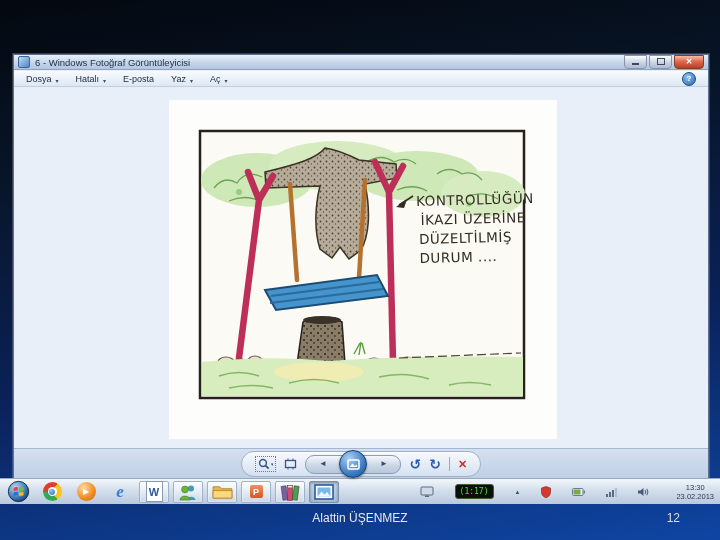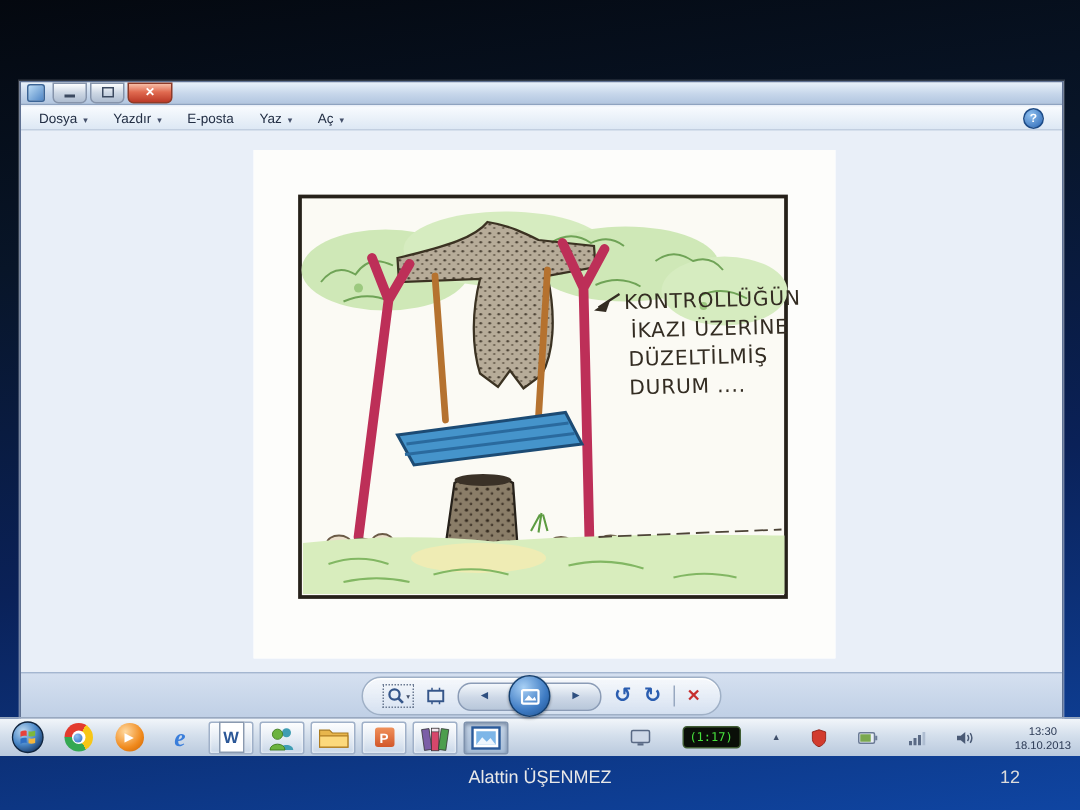--- a/index.html
+++ b/index.html
@@ -99,40 +99,41 @@
 </head>
 <body>
 
 <div class="slide">
 
 
   <div class="viewer">
 
     <div class="titlebar">
       <span class="win-icon"></span>
+      <span class="titlebar-text">6 - Windows Fotoğraf Görüntüleyicisi</span>
       <span class="winbtns">
         <span class="winbtn">
             <span class="glyph-min"></span>
           </span>
         <span class="winbtn">
             <span class="glyph-max"></span>
           </span>
         <span class="winbtn close">
             <span class="glyph-close">✕</span>
           </span>
       </span>
     </div>
 
     <div class="menubar">
       <span class="menu-item">
         <span>Dosya</span>
         <span class="menu-caret">▾</span>
       </span>
       <span class="menu-item">
-        <span>Yazdır</span>
+        <span>Hatalı</span>
         <span class="menu-caret">▾</span>
       </span>
       <span class="menu-item">
         <span>E-posta</span>
       </span>
       <span class="menu-item">
         <span>Yaz</span>
         <span class="menu-caret">▾</span>
       </span>
       <span class="menu-item">
@@ -365,21 +366,21 @@
         <rect x="3" y="5" width="2" height="5" fill="#5a6a85"></rect>
         <rect x="6" y="3" width="2" height="7" fill="#5a6a85"></rect>
         <rect x="9" y="1" width="2" height="9" fill="#aebdd1"></rect>
       </svg>
       <svg width="12" height="10" viewBox="0 0 12 10">
         <polygon points="0,3.5 2.5,3.5 5.5,1 5.5,9 2.5,6.5 0,6.5" fill="#4a5a75"></polygon>
         <path d="M7,3 Q8.5,5 7,7 M8.8,1.8 Q11,5 8.8,8.2" fill="none" stroke="#4a5a75" stroke-width="1"></path>
       </svg>
       <span class="clock">
         <span>13:30</span><br>
-        <span>18.10.2013</span>
+        <span>23.02.2013</span>
       </span>
     </div>
   </div>
 
   <div class="footer-author">Alattin ÜŞENMEZ</div>
   <div class="page-number">12</div>
 
 </div>
 
 </body></html>

